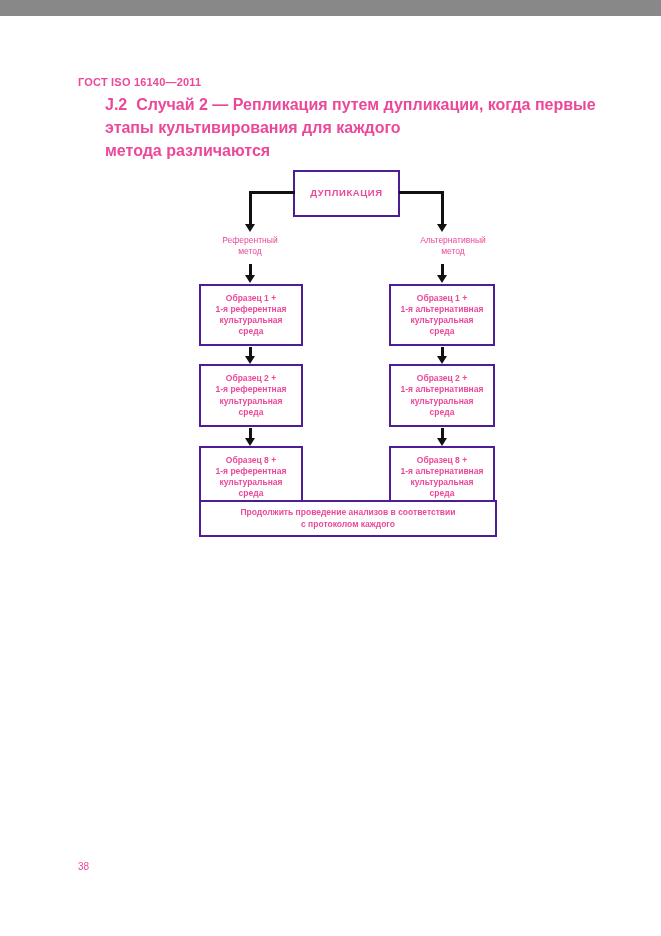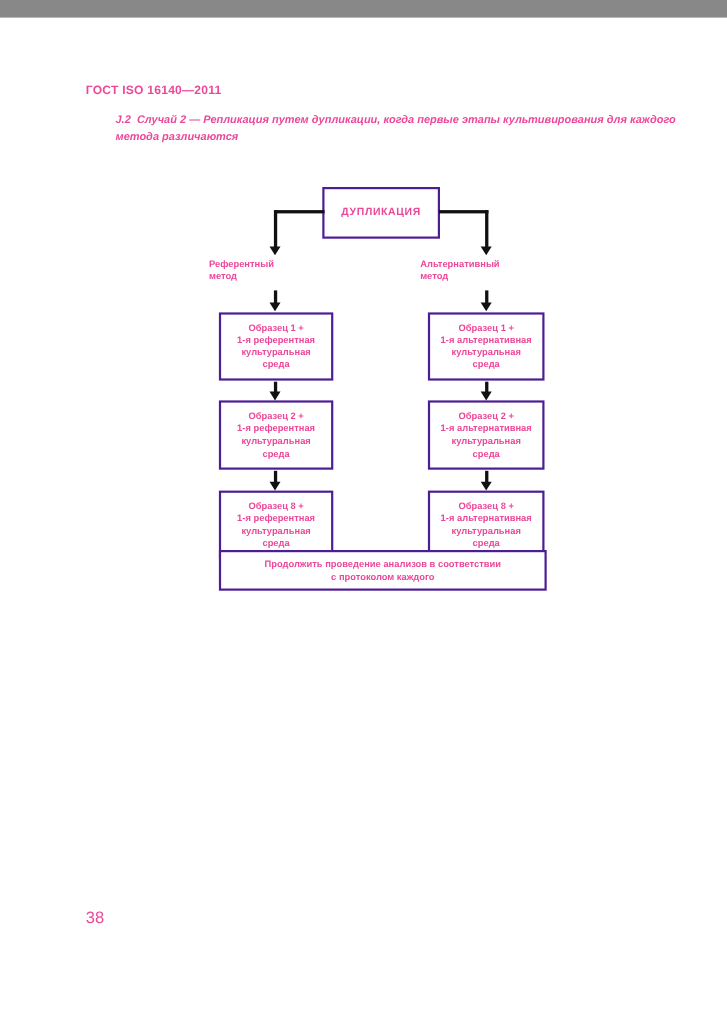--- a/index.html
+++ b/index.html
@@ -21,42 +21,41 @@
     position: absolute;
     left: 78px;
     top: 60px;
     font-size: 11px;
     font-weight: bold;
     letter-spacing: 0.2px;
   }
   .section-heading {
     position: absolute;
     left: 105px;
-    top: 87px;
+    top: 77px;
     width: 520px;
-    font-size: 10px;
+    font-size: 16px;
     font-weight: bold;
     line-height: 1.45;
     white-space: pre-line;
-    font-style: italic;
   }
   .section-body {
     position: absolute;
     left: 105px;
     top: 120px;
     width: 520px;
     font-size: 10px;
     line-height: 1.4;
     white-space: pre-line;
   }
   .page-number {
     position: absolute;
     left: 78px;
-    top: 810px;
-    font-size: 15px;
+    top: 845px;
+    font-size: 10px;
   }
   
   .flowchart { position: absolute; left: 0; top: 0; width: 661px; height: 936px; }
   .fbox {
     position: absolute;
     box-sizing: border-box;
     border: 2px solid #4c1d95;
     background: #fff;
     display: flex;
     align-items: center;
@@ -75,27 +74,28 @@
   .fbox.l1 { left: 199px; top: 268px; width: 104px; height: 62px; }
   .fbox.l2 { left: 199px; top: 348px; width: 104px; height: 63px; }
   .fbox.l3 { left: 199px; top: 430px; width: 104px; height: 62px; }
   .fbox.r1 { left: 389px; top: 268px; width: 106px; height: 62px; }
   .fbox.r2 { left: 389px; top: 348px; width: 106px; height: 63px; }
   .fbox.r3 { left: 389px; top: 430px; width: 106px; height: 62px; }
   .fbox.final { left: 199px; top: 484px; width: 298px; height: 37px; border-width: 2.5px; }
   .branch-label {
     position: absolute;
     width: 120px;
+    text-align: center;
     font-size: 8.5px;
-    font-weight: bold;
+    font-weight: normal;
     line-height: 1.35;
     white-space: pre-line;
   }
   .branch-label.left  { left: 190px; top: 219px; }
-  .branch-label.right { left: 382px; top: 219px; }
+  .branch-label.right { left: 393px; top: 219px; }
   .hline { position: absolute; height: 3px; background: #111; }
   .vline { position: absolute; width: 3px; background: #111; }
   .ah {
     position: absolute; width: 0; height: 0;
     border-left: 5px solid transparent;
     border-right: 5px solid transparent;
     border-top: 8px solid #111;
   }
 </style>
 </head>

